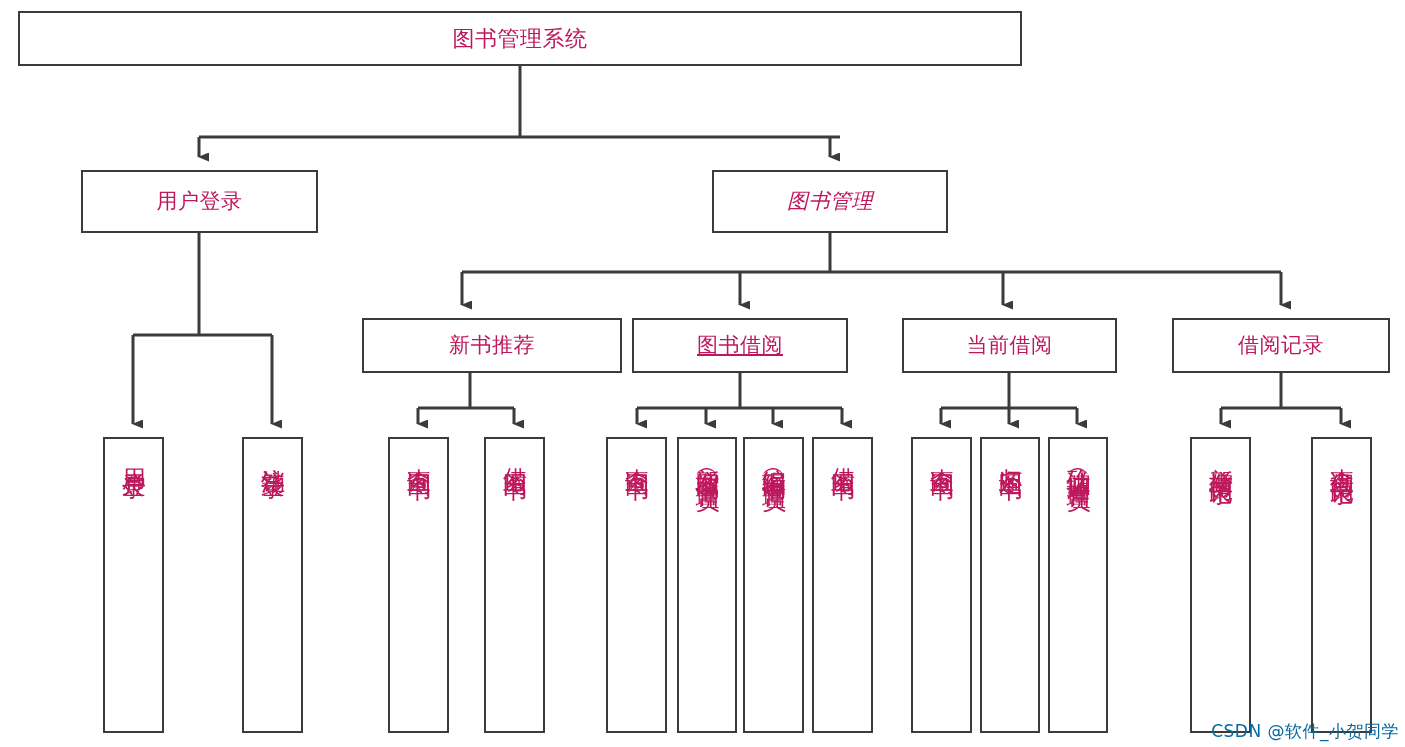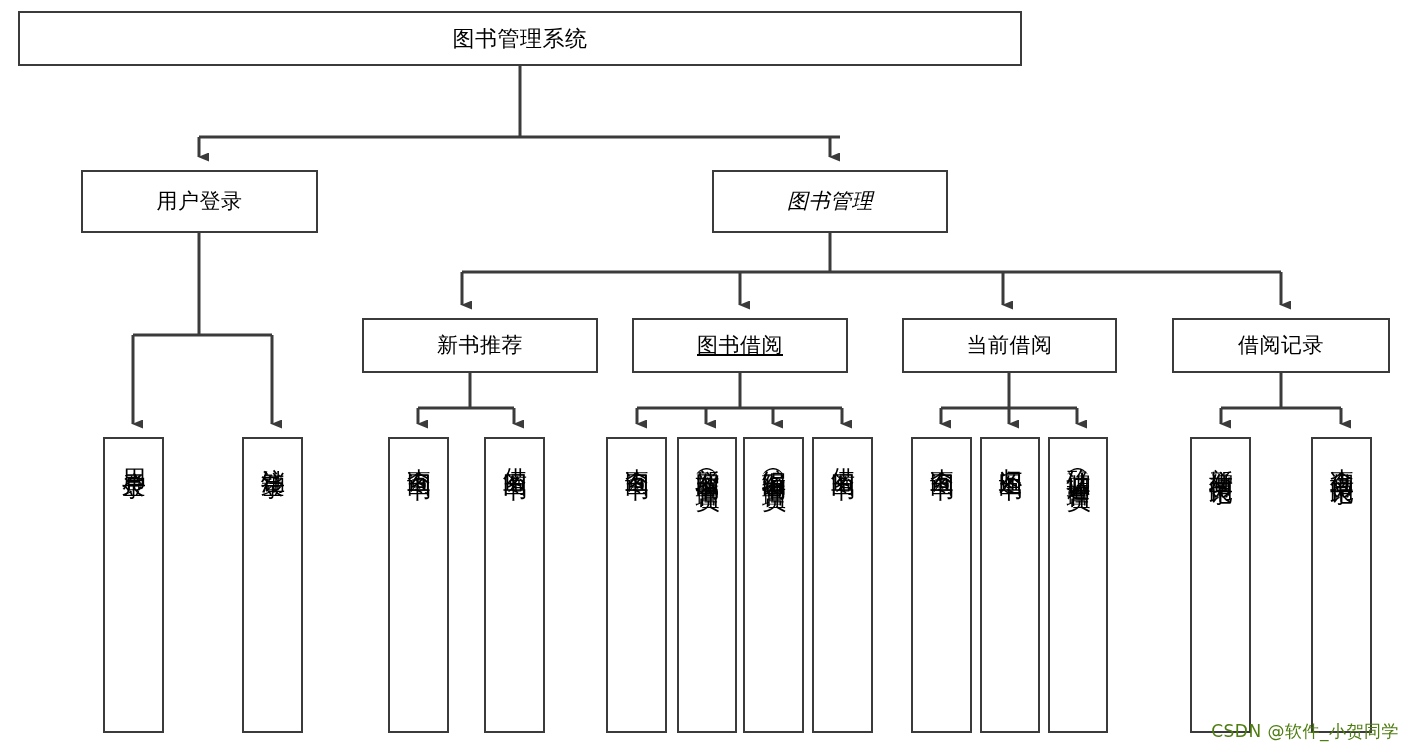--- a/index.html
+++ b/index.html
@@ -14,21 +14,21 @@
   svg.edges{position:absolute;left:0;top:0;width:1405px;height:747px;pointer-events:none;}
 
   .node{
     position:absolute;
     box-sizing:border-box;
     background:#ffffff;
     border:2px solid #3b3b3b;
     display:flex;
     align-items:center;
     justify-content:center;
-    color:#000000;
+    color:#be185d;
   }
   .node .label{
     display:block;
     text-align:center;
     line-height:1.25;
     letter-spacing:0.5px;
   }
   
   .node.horiz .label{font-size:21px;}
   .node.root .label{font-size:22px;}
@@ -54,21 +54,21 @@
   }
   .node.vert.wrapB .label{
     white-space:normal;
     max-height:284px;
   }
 
   .watermark{
     position:absolute;
     right:6px;bottom:4px;
     font-size:17px;
-    color:#4d7c0f;
+    color:#0369a1;
     letter-spacing:0.5px;
     white-space:nowrap;
   }
 </style>
 </head>
 <body>
 
 <div id="stage">
 
   <svg class="edges" viewBox="0 0 1405 747" xmlns="http://www.w3.org/2000/svg">
@@ -126,21 +126,21 @@
   </div>
 
   <div class="node horiz" style="left:81px;top:170px;width:237px;height:63px;">
     <span class="label">用户登录</span>
   </div>
 
   <div class="node horiz" style="left:712px;top:170px;width:236px;height:63px;font-style:italic;">
     <span class="label">图书管理</span>
   </div>
 
-  <div class="node horiz" style="left:362px;top:318px;width:236px;height:55px;">
+  <div class="node horiz" style="left:362px;top:318px;width:260px;height:55px;">
     <span class="label">新书推荐</span>
   </div>
 
   <div class="node horiz" style="left:632px;top:318px;width:216px;height:55px;text-decoration:underline;">
     <span class="label">图书借阅</span>
   </div>
 
   <div class="node horiz" style="left:902px;top:318px;width:215px;height:55px;">
     <span class="label">当前借阅</span>
   </div>

